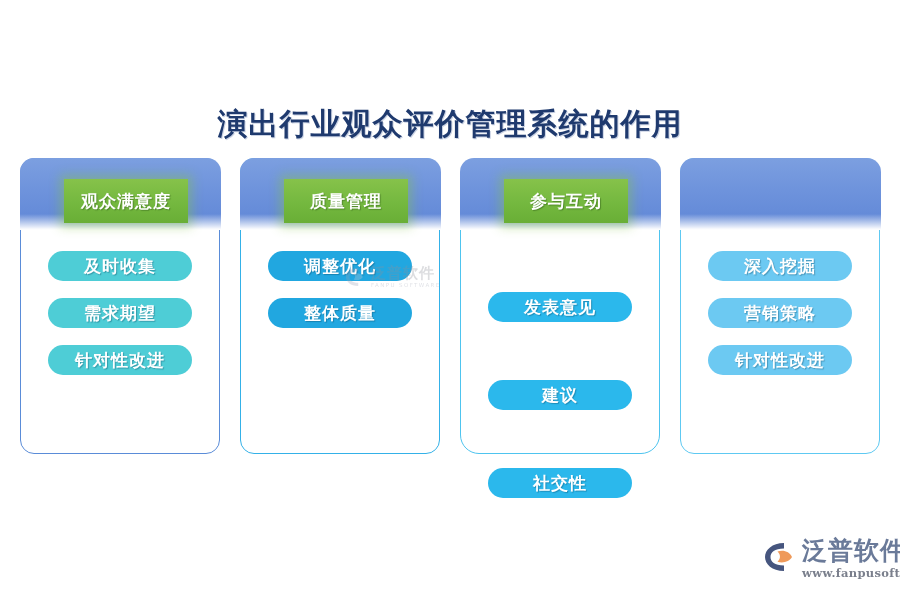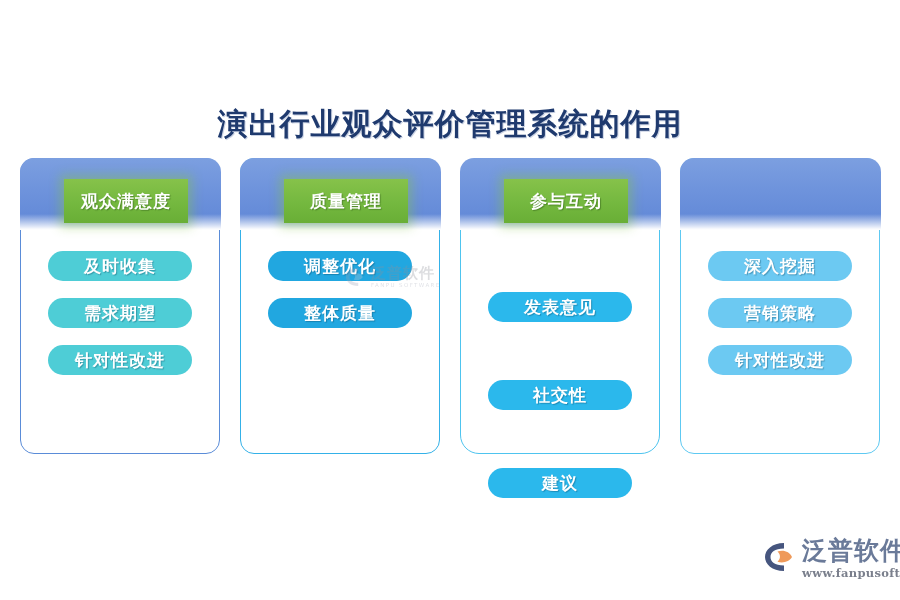--- a/index.html
+++ b/index.html
@@ -188,22 +188,22 @@
         <div class="pill">调整优化</div>
         <div class="pill">整体质量</div>
       </div>
     </div>
 
     <div class="card c3">
       <div class="card-band"></div>
       <div class="card-head">参与互动</div>
       <div class="card-items">
         <div class="pill">发表意见</div>
+        <div class="pill">建议</div>
         <div class="pill">社交性</div>
-        <div class="pill">建议</div>
       </div>
     </div>
 
     <div class="card c4">
       <div class="card-band"></div>
       <div class="card-items">
         <div class="pill">深入挖掘</div>
         <div class="pill">营销策略</div>
         <div class="pill">针对性改进</div>
       </div>

